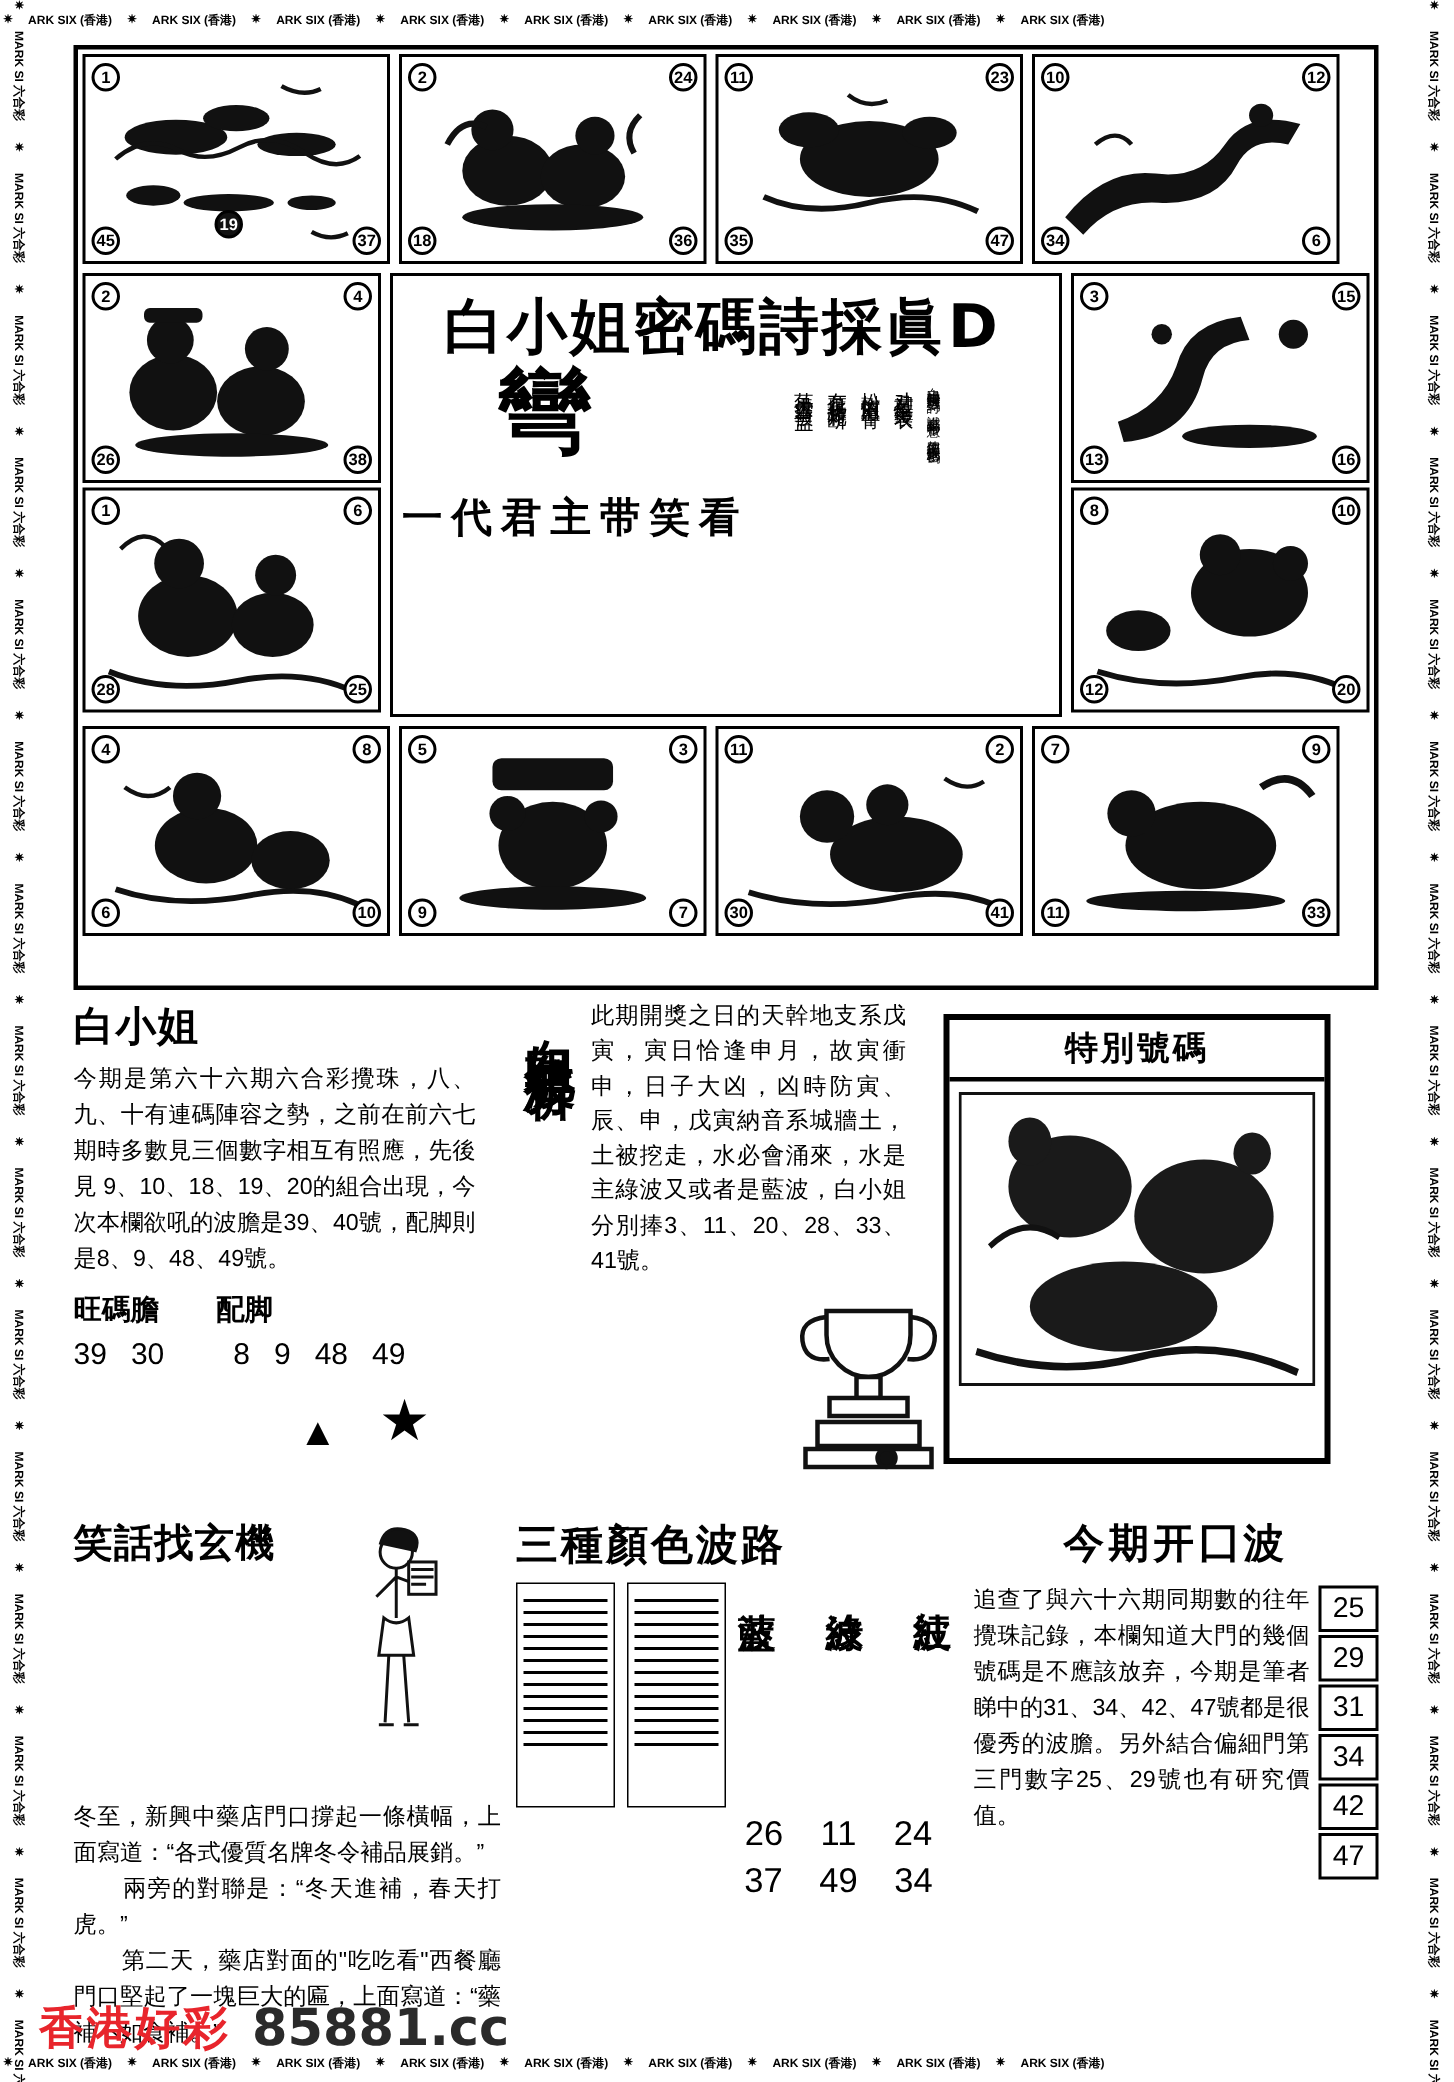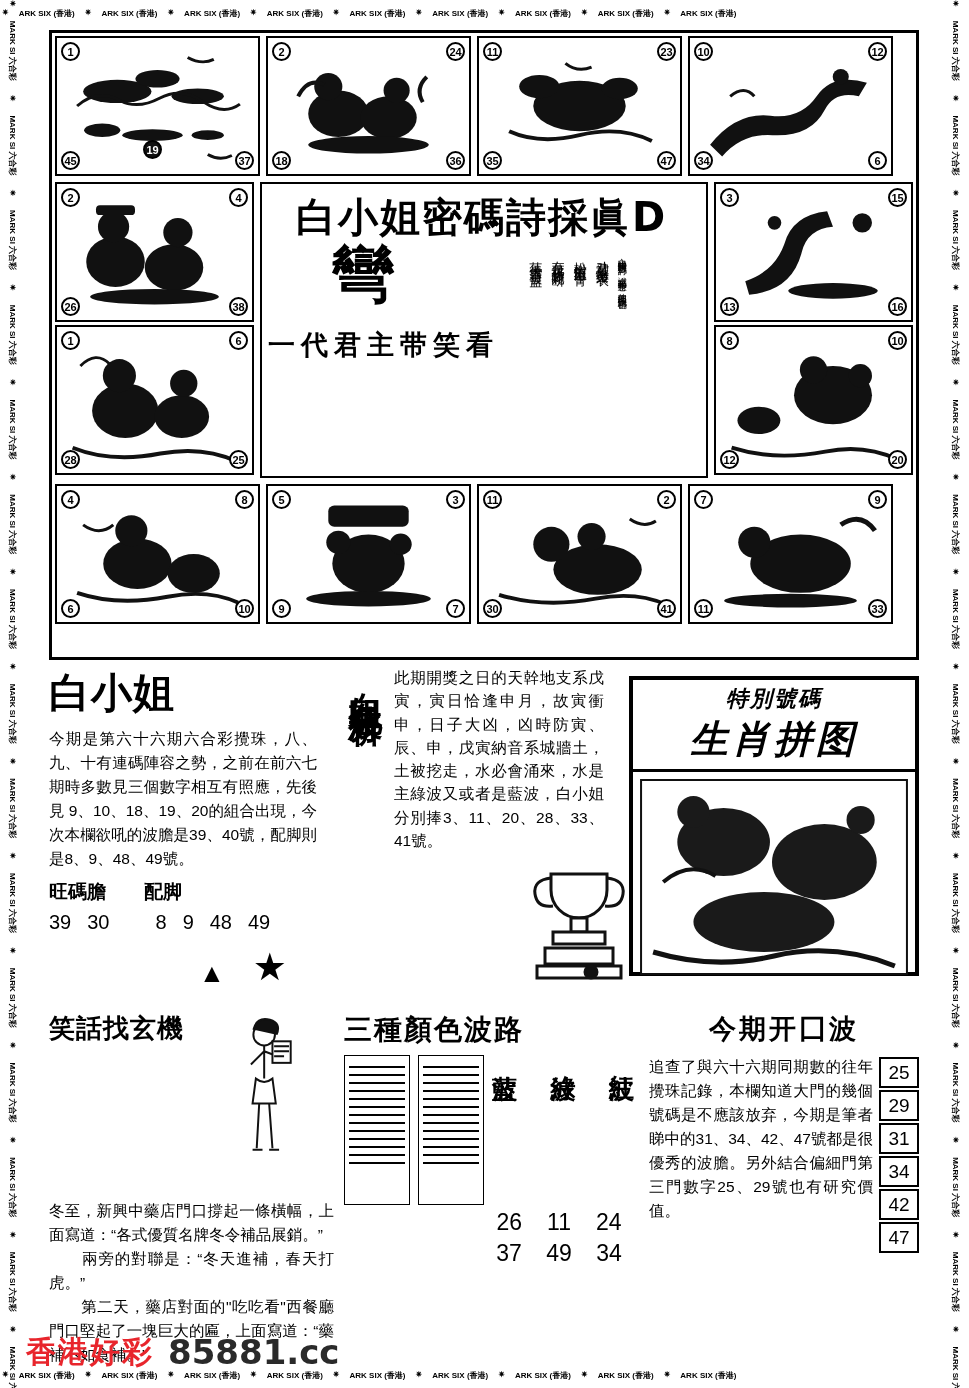--- a/index.html
+++ b/index.html
@@ -61,39 +61,39 @@
                 font-size:13px; line-height:1.25; }
   .vcol { writing-mode: vertical-rl; text-orientation: upright;
           letter-spacing:2px; }
   .bigline { font-family:"DejaVu Sans", sans-serif; font-weight:bold;
              font-size:27px; letter-spacing:6px; }
 
   
   .mid { position:absolute; left:23px; top:640px; width:870px; height:330px; }
   .mid-col-1 { position:absolute; left:0; top:0; width:268px; }
   .brush-title { font-family:"DejaVu Sans", sans-serif; font-weight:bold;
-                 font-size:41px; letter-spacing:1px; }
+                 font-size:27px; letter-spacing:1px; }
   .brush-title.outline { -webkit-text-stroke:1px #000; color:#fff; }
   .body-cn { font-size:15.5px; line-height:1.55; text-align:justify; }
   .numrow { display:flex; font-size:20px; gap:16px; margin-top:6px; }
   .label-row { display:flex; gap:38px; font-weight:bold; font-size:19px;
                font-family:"DejaVu Sans", sans-serif; }
 
   .vert-brush { position:absolute; left:278px; top:0; width:62px;
                 font-family:"DejaVu Sans", sans-serif; font-weight:bold;
                 font-size:34px; writing-mode:vertical-rl; text-orientation:upright;
                 letter-spacing:4px; }
 
   .mid-col-2 { position:absolute; left:345px; top:0; width:210px;
                font-size:15.5px; line-height:1.5; text-align:justify; }
 
   .trophy { position:absolute; left:470px; top:190px; width:120px; height:130px; }
 
-  .mid-col-3 { position:absolute; left:580px; top:10px; width:290px;
-               border:4px solid #000; height:300px;font-style:italic; }
+  .mid-col-3 { position:absolute; left:580px; top:10px; width:258px;
+               border:4px solid #000; height:300px; }
   .mc3-title { text-align:center; font-family:"DejaVu Sans", sans-serif;
                font-weight:bold; }
 
   
   .bot { position:absolute; left:23px; top:985px; width:870px; height:345px; }
   .bot-col-1 { position:absolute; left:0; top:0; width:285px; }
   .bot-col-2 { position:absolute; left:295px; top:0; width:290px; }
   .bot-col-3 { position:absolute; left:600px; top:0; width:270px; }
 
   .joke-title { font-family:"DejaVu Sans", sans-serif; font-weight:bold;
@@ -534,21 +534,20 @@
           <rect x="26" y="92" width="68" height="16" fill="#fff"></rect>
           <rect x="18" y="110" width="84" height="12" fill="#fff"></rect>
           <circle cx="72" cy="116" r="6" fill="#111"></circle>
         </g>
       </svg>
     </div>
 
     <div class="mid-col-3">
       <div style="border-bottom:3px solid #000;padding:4px 0;">
         <div class="mc3-title" style="font-size:22px;letter-spacing:2px;">特別號碼</div>
-        <div class="mc3-title" style="font-size:38px;letter-spacing:4px;">生肖拼图</div>
       </div>
       <div style="height:210px;position:relative;overflow:hidden;">
         <svg viewBox="0 0 280 210" width="100%" height="100%" preserveAspectRatio="none">
           <g fill="#1a1a1a">
             <rect x="8" y="8" width="264" height="194" fill="#fff" stroke="#111" stroke-width="2"></rect>
             <ellipse cx="90" cy="70" rx="46" ry="34"></ellipse>
             <ellipse cx="190" cy="90" rx="52" ry="38"></ellipse>
             <ellipse cx="130" cy="150" rx="70" ry="30"></ellipse>
             <circle cx="60" cy="40" r="16"></circle>
               <circle cx="226" cy="48" r="14"></circle>

